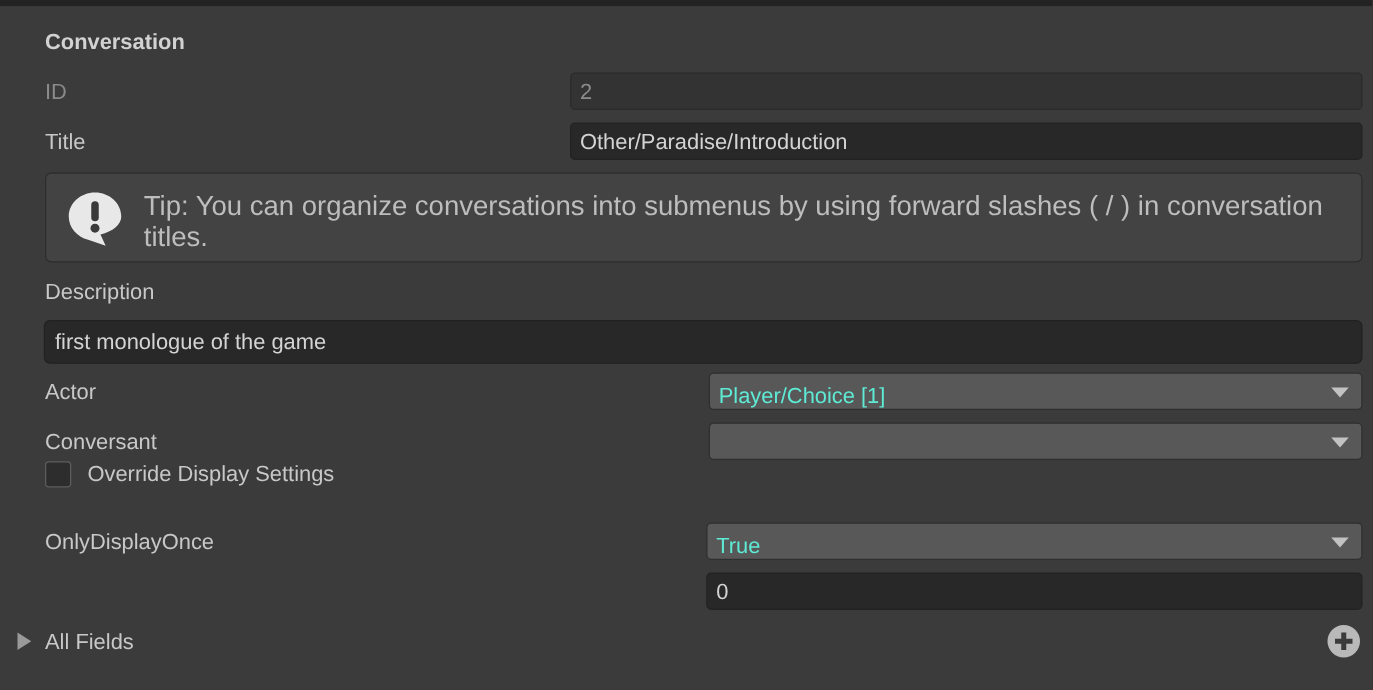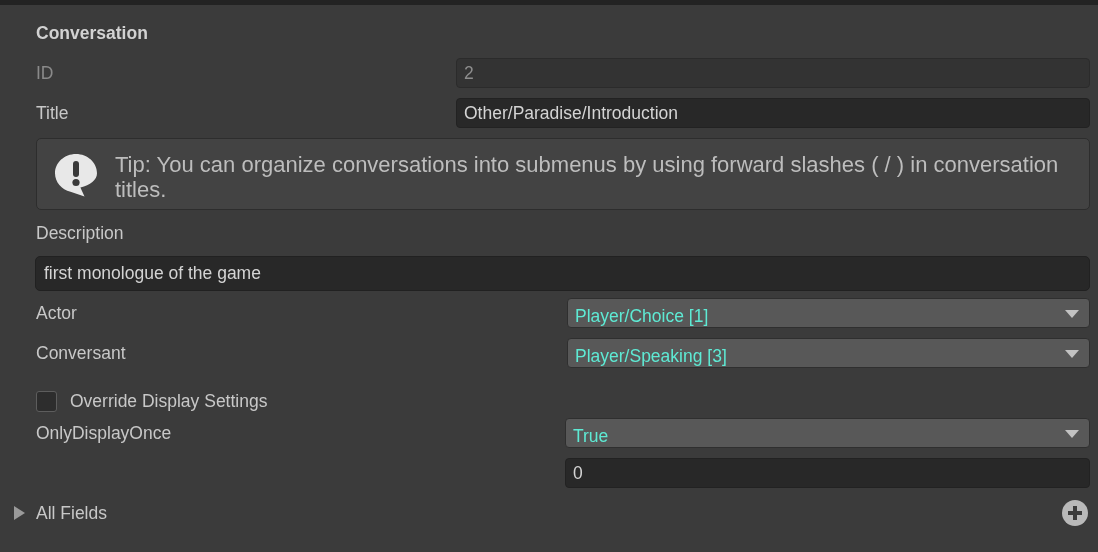--- a/index.html
+++ b/index.html
@@ -225,26 +225,25 @@
     <div class="label">Actor</div>
     <div class="popup" style="left:567px; top:0; width:523px; height:30px;">
       <span>Player/Choice [1]</span>
       <span class="arrow"></span>
     </div>
   </div>
 
   <div class="row" style="top:338px;">
     <div class="label">Conversant</div>
     <div class="popup" style="left:567px; top:0; width:523px; height:30px;">
-      <span>Player/Speaking [3]</span>
       <span class="arrow"></span>
     </div>
   </div>
 
-  <div class="row" style="top:386px;">
+  <div class="row" style="top:364px;">
     <div class="checkbox" style="left:36px; top:5px;"></div>
     <div class="label" style="left:70px;">Override Display Settings</div>
   </div>
 
   <div class="row" style="top:418px;">
     <div class="label">OnlyDisplayOnce</div>
     <div class="popup" style="left:565px; top:0; width:525px; height:30px;">
       <span>True</span>
       <span class="arrow"></span>
     </div>

